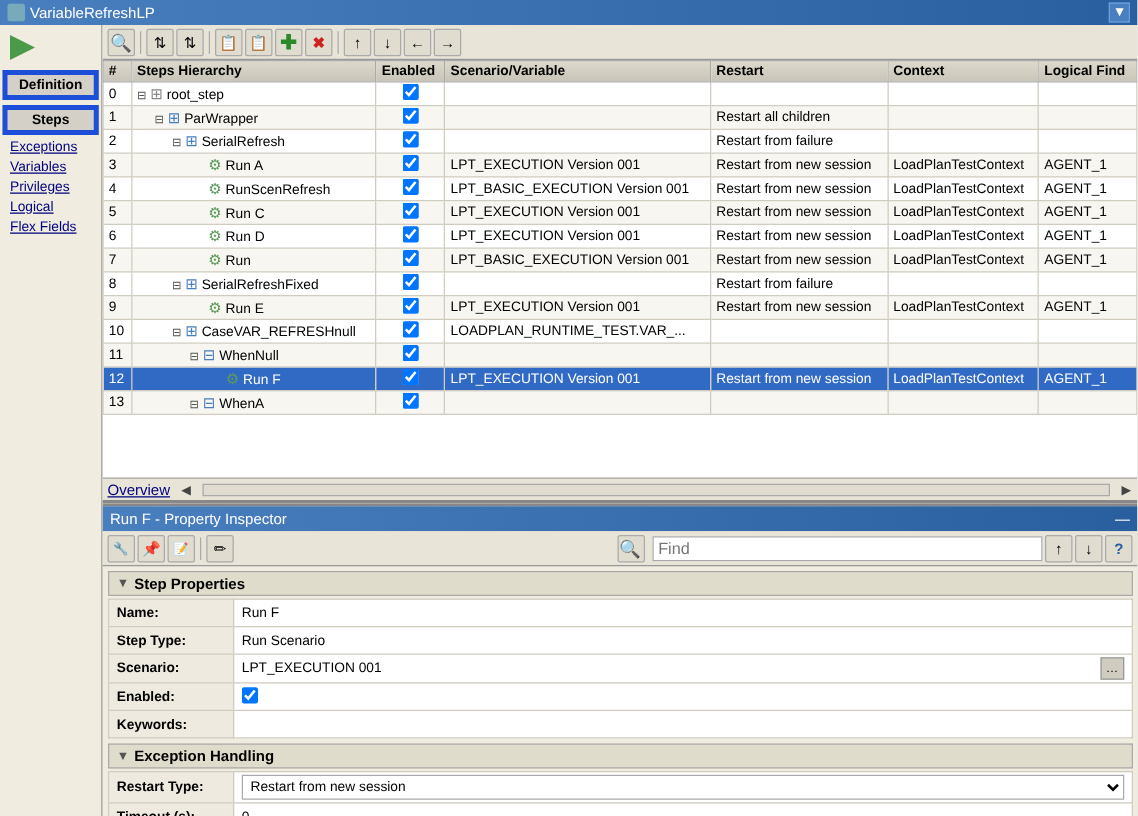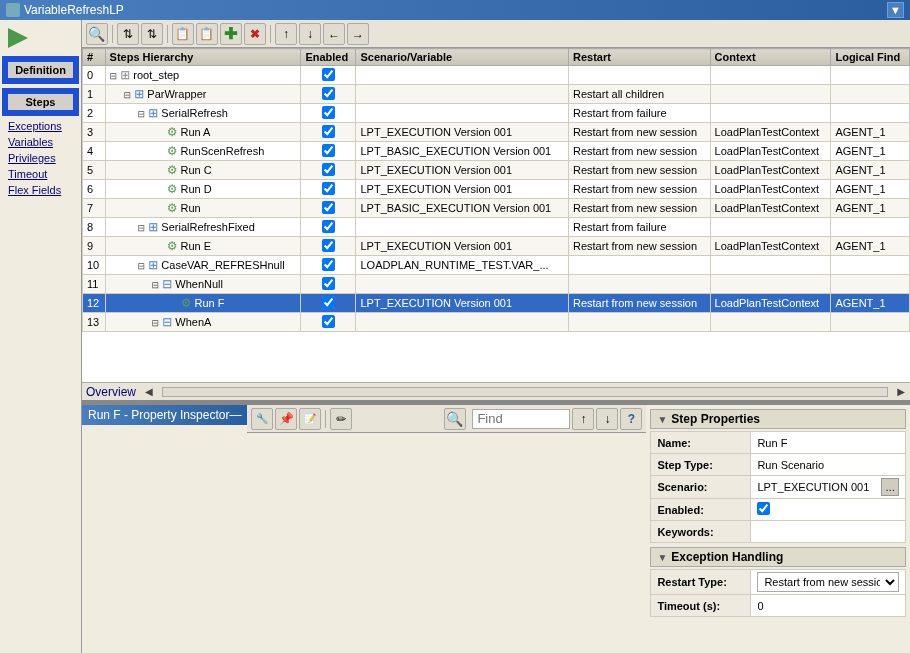--- a/index.html
+++ b/index.html
@@ -32,21 +32,21 @@
     }
     .sidebar-play-btn {
       width: 20px; height: 20px;
       background: #4a9a4a;
       clip-path: polygon(0 0, 100% 50%, 0 100%);
       margin: 4px 8px 8px 8px;
       cursor: pointer;
     }
     .sidebar-section-title {
       background: #d4d0c8;
-      border: 6px solid #1d4ed8;
+      border: 4px solid #1d4ed8;
       padding: 2px 6px;
       font-weight: bold;
       font-size: 11px;
       margin: 0 2px 2px 2px;
       text-align: center;
     }
     .sidebar-item {
       padding: 2px 8px;
       cursor: pointer;
       color: #000080;
@@ -104,21 +104,21 @@
       white-space: nowrap;
       height: 19px;
     }
     tr:nth-child(even) td { background: #f8f6f0; }
     tr:nth-child(odd) td { background: #ffffff; }
     tr.selected td { background: #316ac5 !important; color: white; }
     .checkbox-cell { text-align: center; }
     .tree-indent { display: inline-block; }
 
     
-    .bottom-panel { height: 250px; background: #f0ece0; display: flex; flex-direction: row; border-top: 2px solid #888; }
+    .bottom-panel { height: 250px; background: #f0ece0; display: flex; flex-direction: column; border-top: 2px solid #888; }
     .prop-title-bar {
       background: linear-gradient(to right, #4a7fbf, #2a5f9f);
       color: white;
       padding: 2px 6px;
       display: flex;
       align-items: center;
       justify-content: space-between;
       height: 20px;
       font-size: 11px;
     }
@@ -204,21 +204,21 @@
   <div class="sidebar">
     <div class="sidebar-play-btn" title="Run"></div>
 
     <div class="sidebar-section-title">Definition</div>
 
     <div class="sidebar-section-title" style="font-size:11px; background:#d4d0c8; margin-top:2px;">Steps</div>
 
     <div class="sidebar-item">Exceptions</div>
     <div class="sidebar-item">Variables</div>
     <div class="sidebar-item">Privileges</div>
-    <div class="sidebar-item">Timeout</div>
+    <div class="sidebar-item">Logical</div>
     <div class="sidebar-item">Flex Fields</div>
   </div>
 
   <div class="content-area">
 
     <div class="top-panel">
 
       <div class="toolbar">
         <button class="toolbar-btn" title="Search" style="font-size:14px;">🔍</button>
         <div class="toolbar-sep"></div>
@@ -374,21 +374,21 @@
       <td></td>
       <td></td>
       <td></td>
       <td></td>
     </tr>
             </tbody>
         </table>
       </div>
 
       <div class="overview-bar">
-        <span style="color:#000080; cursor:pointer;">Overview</span>
+        <span style="color:#000080; text-decoration:underline; cursor:pointer;">Overview</span>
         <span class="scroll-arrow">◀</span>
         <div style="flex:1; height:10px; background:#e0dcd0; border:1px solid #aaa;"></div>
         <span class="scroll-arrow">▶</span>
       </div>
     </div>
 
     <div class="bottom-panel">
       <div class="prop-title-bar">
         <span>Run F - Property Inspector</span>
         <span class="minimize-btn">—</span>

